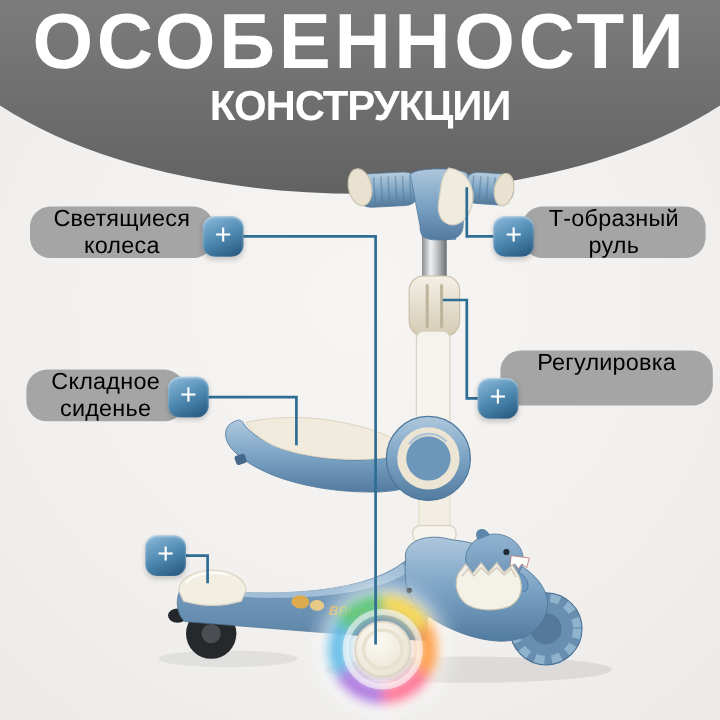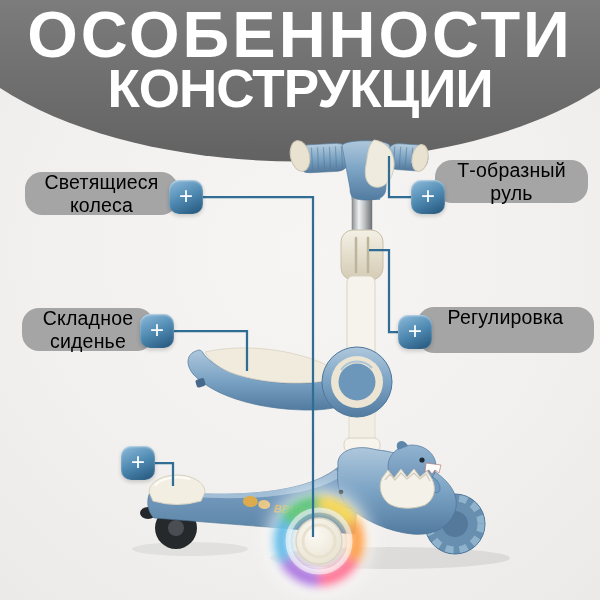--- a/index.html
+++ b/index.html
@@ -2,30 +2,30 @@
 <html><head>
 <meta charset="utf-8">
 <style>
   html,body{margin:0;padding:0;}
   body{width:600px;height:600px;overflow:hidden;font-family:"Liberation Sans",sans-serif;}
   #stage{position:relative;width:600px;height:600px;background:radial-gradient(circle at 50% 42%,#f6f5f3 0%,#f1f0ee 60%,#ebeae8 100%);}
   #art{position:absolute;left:0;top:0;}
   
   .title{position:absolute;left:0;top:5px;width:600px;text-align:center;color:#ffffff;font-weight:bold;}
   .title .l1{display:block;font-size:65px;line-height:60px;letter-spacing:3px;}
-  .title .l2{display:block;font-size:53px;line-height:46px;letter-spacing:-1px;margin-top:1px;}
+  .title .l2{display:block;font-size:35px;line-height:46px;letter-spacing:-1px;margin-top:1px;}
   
   .pill{position:absolute;background:#a5a5a5;color:#000000;border-radius:17px;
         display:flex;flex-direction:column;align-items:center;justify-content:space-between;
         font-size:19.5px;line-height:20px;letter-spacing:.2px;text-align:center;}
   .pill span{display:block;white-space:nowrap;}
   .c1{left:25px;top:172px;width:153px;height:43px;}
-  .c2{left:435px;top:160px;width:153px;height:43px;}
+  .c2{left:435px;top:172px;width:153px;height:43px;}
   .c3{left:22px;top:308px;width:132px;height:43px;}
-  .c4{left:417px;top:307px;width:177px;height:46px;}
+  .c4{left:417px;top:292px;width:177px;height:46px;}
   .c5{left:17px;top:441px;width:127px;height:44px;}
   
   .plusbtn{position:absolute;width:34px;height:34px;border-radius:10px;
            background:linear-gradient(155deg,#8ebbdb 0%,#4d88b0 52%,#235379 100%);
            box-shadow:inset 0 1px 2px rgba(255,255,255,.55),0 2px 4px rgba(0,0,0,.18);
            color:#ffffff;font-size:24px;line-height:32px;text-align:center;font-weight:400;}
   .p1{left:169px;top:180px;}
   .p2{left:411px;top:180px;}
   .p3{left:140px;top:314px;}
   .p4{left:398px;top:315px;}

